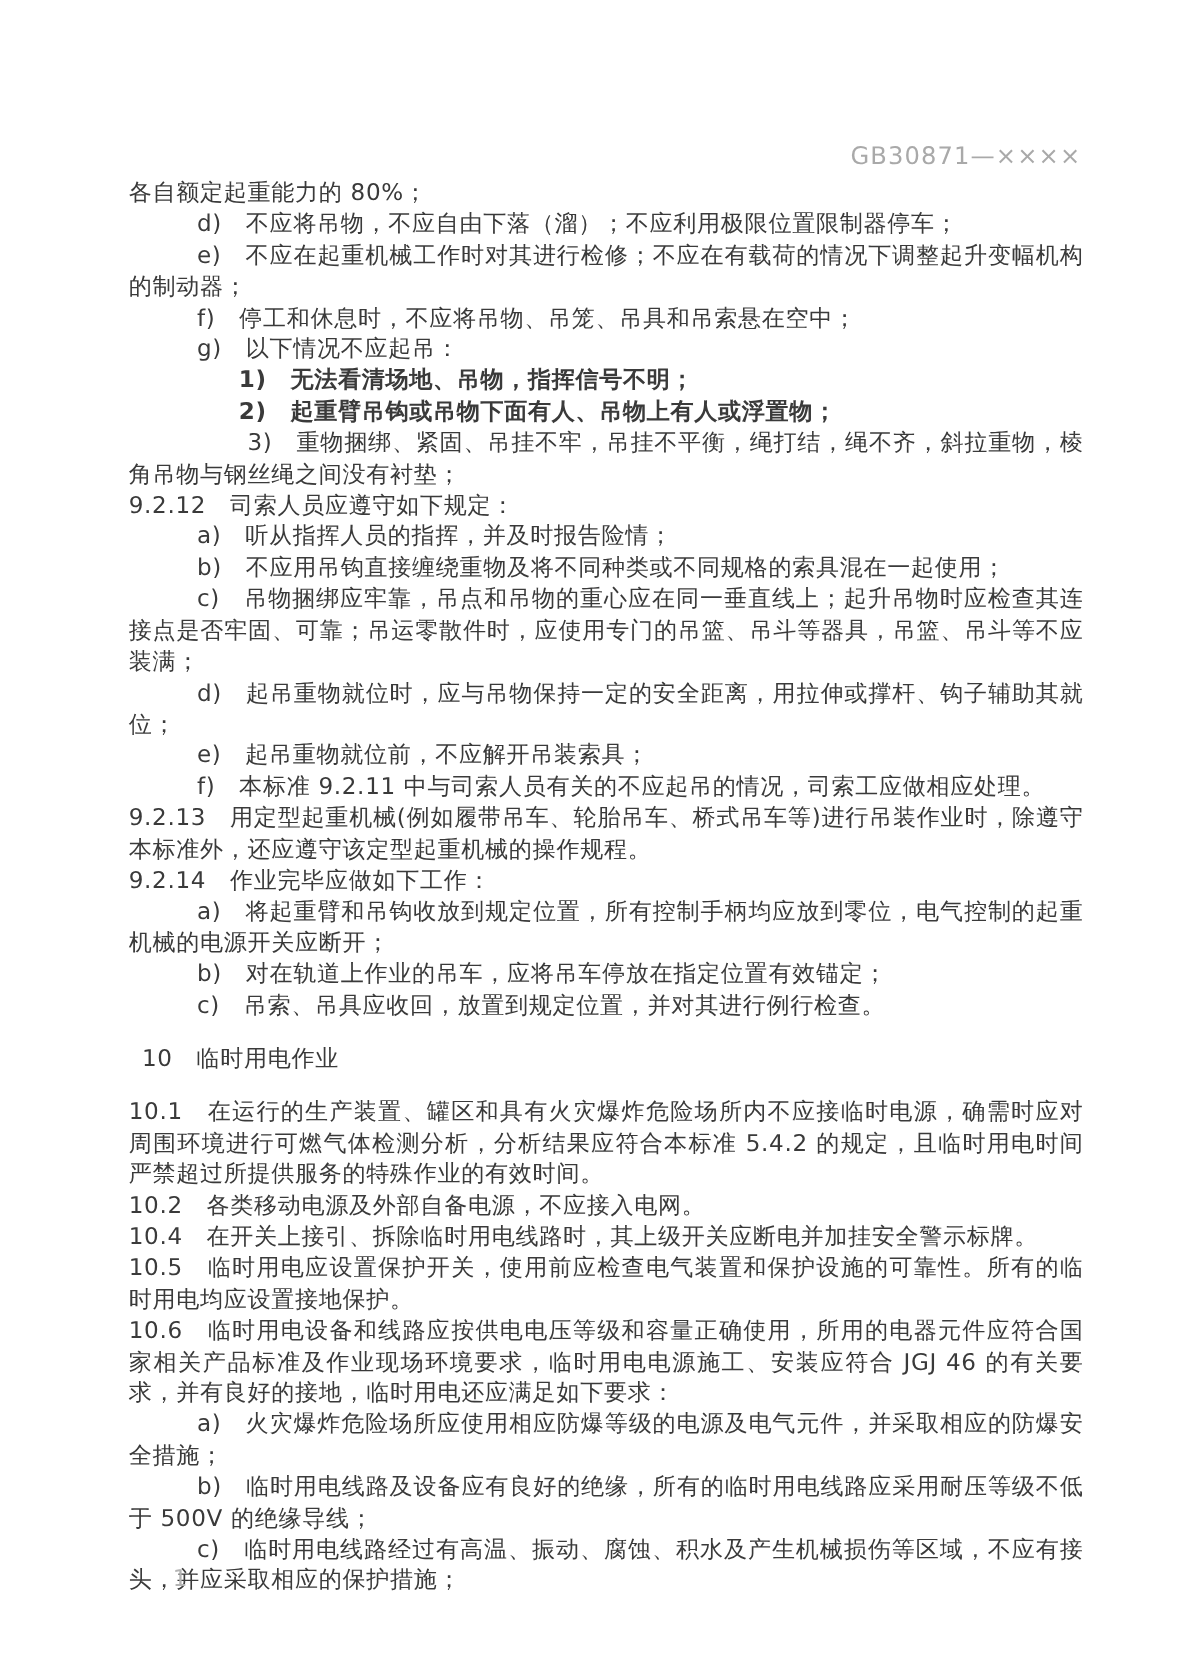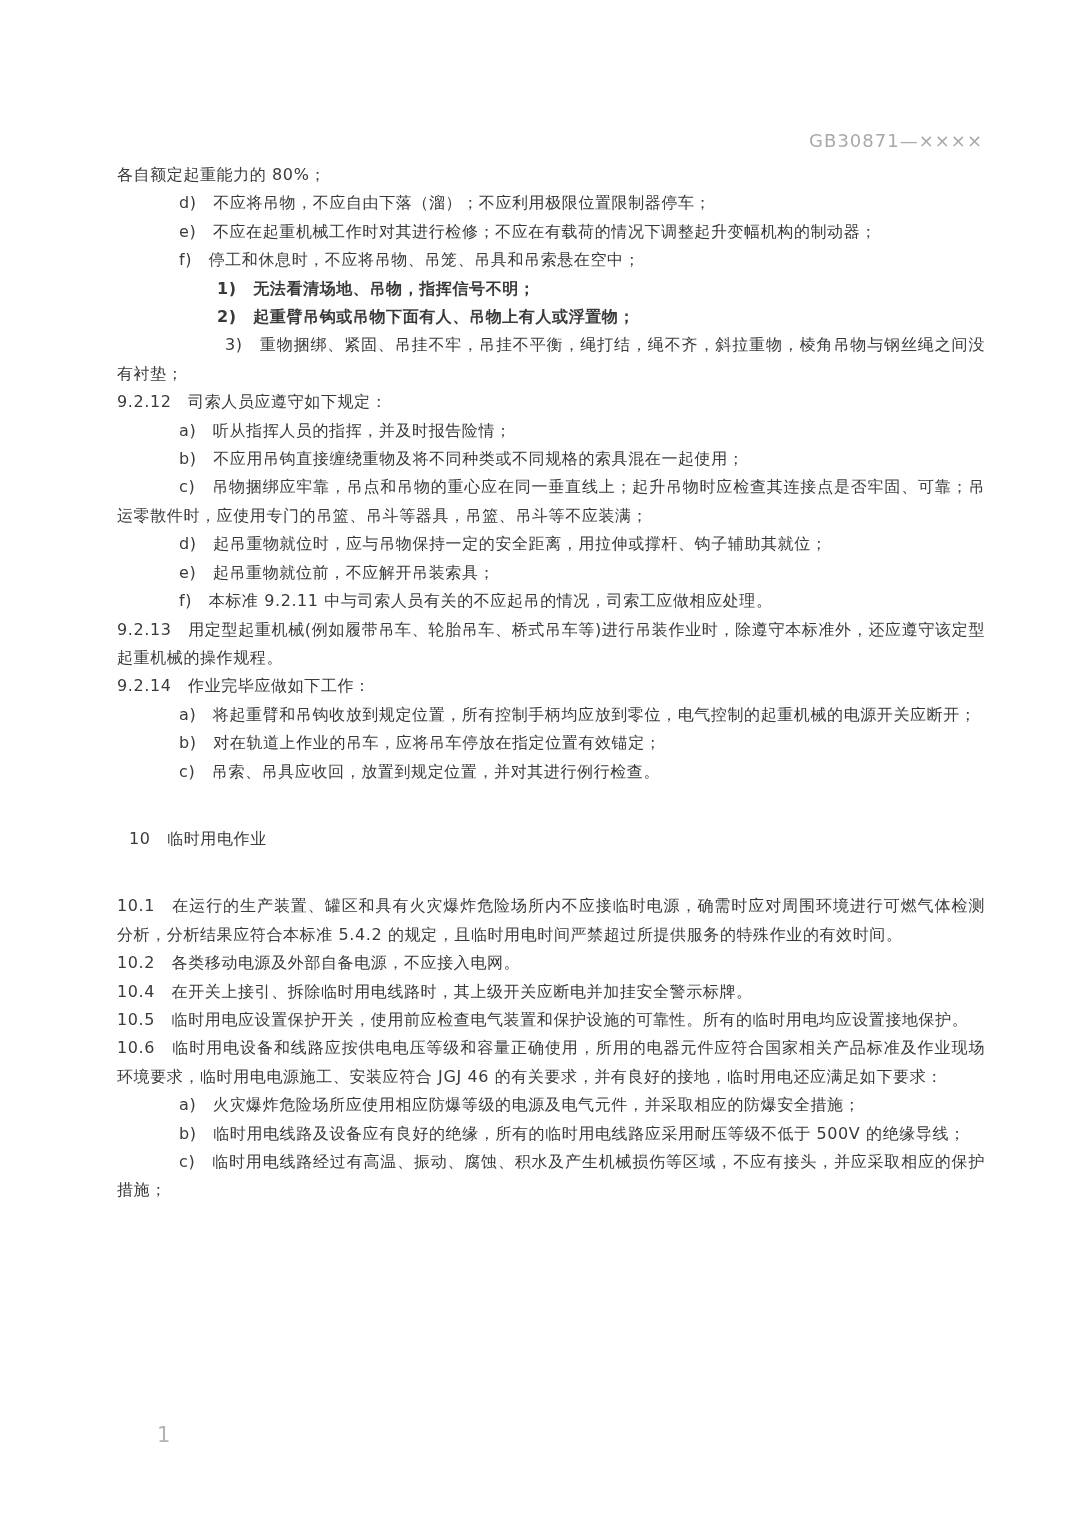--- a/index.html
+++ b/index.html
@@ -12,46 +12,46 @@
     width: 1080px;
     height: 1527px;
     background: #ffffff;
     overflow: hidden;
     font-family: "DejaVu Sans", "Liberation Sans", sans-serif;
   }
   .doc-header {
     position: absolute;
     top: 130px;
     right: 97px;
-    font-size: 18px;
+    font-size: 22px;
     letter-spacing: 1px;
     color: #a9a9a9;
   }
   .doc-body {
     position: absolute;
     left: 117px;
     top: 161px;
     width: 868px;
-    font-size: 16px;
+    font-size: 21px;
     line-height: 28.4px;
     letter-spacing: 0.6px;
     color: #3a3a3a;
     text-align: justify;
   }
   .doc-body p {
     margin: 0;
     padding: 0;
   }
   
   .indent-flush   { text-indent: 0; }
   .indent-letter  { text-indent: 62px; }
   .indent-number  { text-indent: 100px; font-weight: bold; }
   .indent-number2 { text-indent: 108px; }
   .heading {
-    margin: 39px 0 !important;
+    margin: 20px 0 !important;
     text-indent: 12px;
     color: #3a3a3a;
   }
   .page-footer {
     position: absolute;
     left: 157px;
     top: 1423px;
     font-size: 21px;
     color: #b3b3b3;
   }
@@ -61,20 +61,21 @@
 
 <div class="page">
 
   <div class="doc-header">GB30871—××××</div>
 
   <div class="doc-body">
       <p class="indent-flush">各自额定起重能力的 80%；</p>
       <p class="indent-letter">d)　不应将吊物，不应自由下落（溜）；不应利用极限位置限制器停车；</p>
       <p class="indent-letter">e)　不应在起重机械工作时对其进行检修；不应在有载荷的情况下调整起升变幅机构的制动器；</p>
       <p class="indent-letter">f)　停工和休息时，不应将吊物、吊笼、吊具和吊索悬在空中；</p>
+      <p class="indent-letter">g)　以下情况不应起吊：</p>
       <p class="indent-number">1)　无法看清场地、吊物，指挥信号不明；</p>
       <p class="indent-number">2)　起重臂吊钩或吊物下面有人、吊物上有人或浮置物；</p>
       <p class="indent-number2">3)　重物捆绑、紧固、吊挂不牢，吊挂不平衡，绳打结，绳不齐，斜拉重物，棱角吊物与钢丝绳之间没有衬垫；</p>
       <p class="indent-flush">9.2.12　司索人员应遵守如下规定：</p>
       <p class="indent-letter">a)　听从指挥人员的指挥，并及时报告险情；</p>
       <p class="indent-letter">b)　不应用吊钩直接缠绕重物及将不同种类或不同规格的索具混在一起使用；</p>
       <p class="indent-letter">c)　吊物捆绑应牢靠，吊点和吊物的重心应在同一垂直线上；起升吊物时应检查其连接点是否牢固、可靠；吊运零散件时，应使用专门的吊篮、吊斗等器具，吊篮、吊斗等不应装满；</p>
       <p class="indent-letter">d)　起吊重物就位时，应与吊物保持一定的安全距离，用拉伸或撑杆、钩子辅助其就位；</p>
       <p class="indent-letter">e)　起吊重物就位前，不应解开吊装索具；</p>
       <p class="indent-letter">f)　本标准 9.2.11 中与司索人员有关的不应起吊的情况，司索工应做相应处理。</p>

